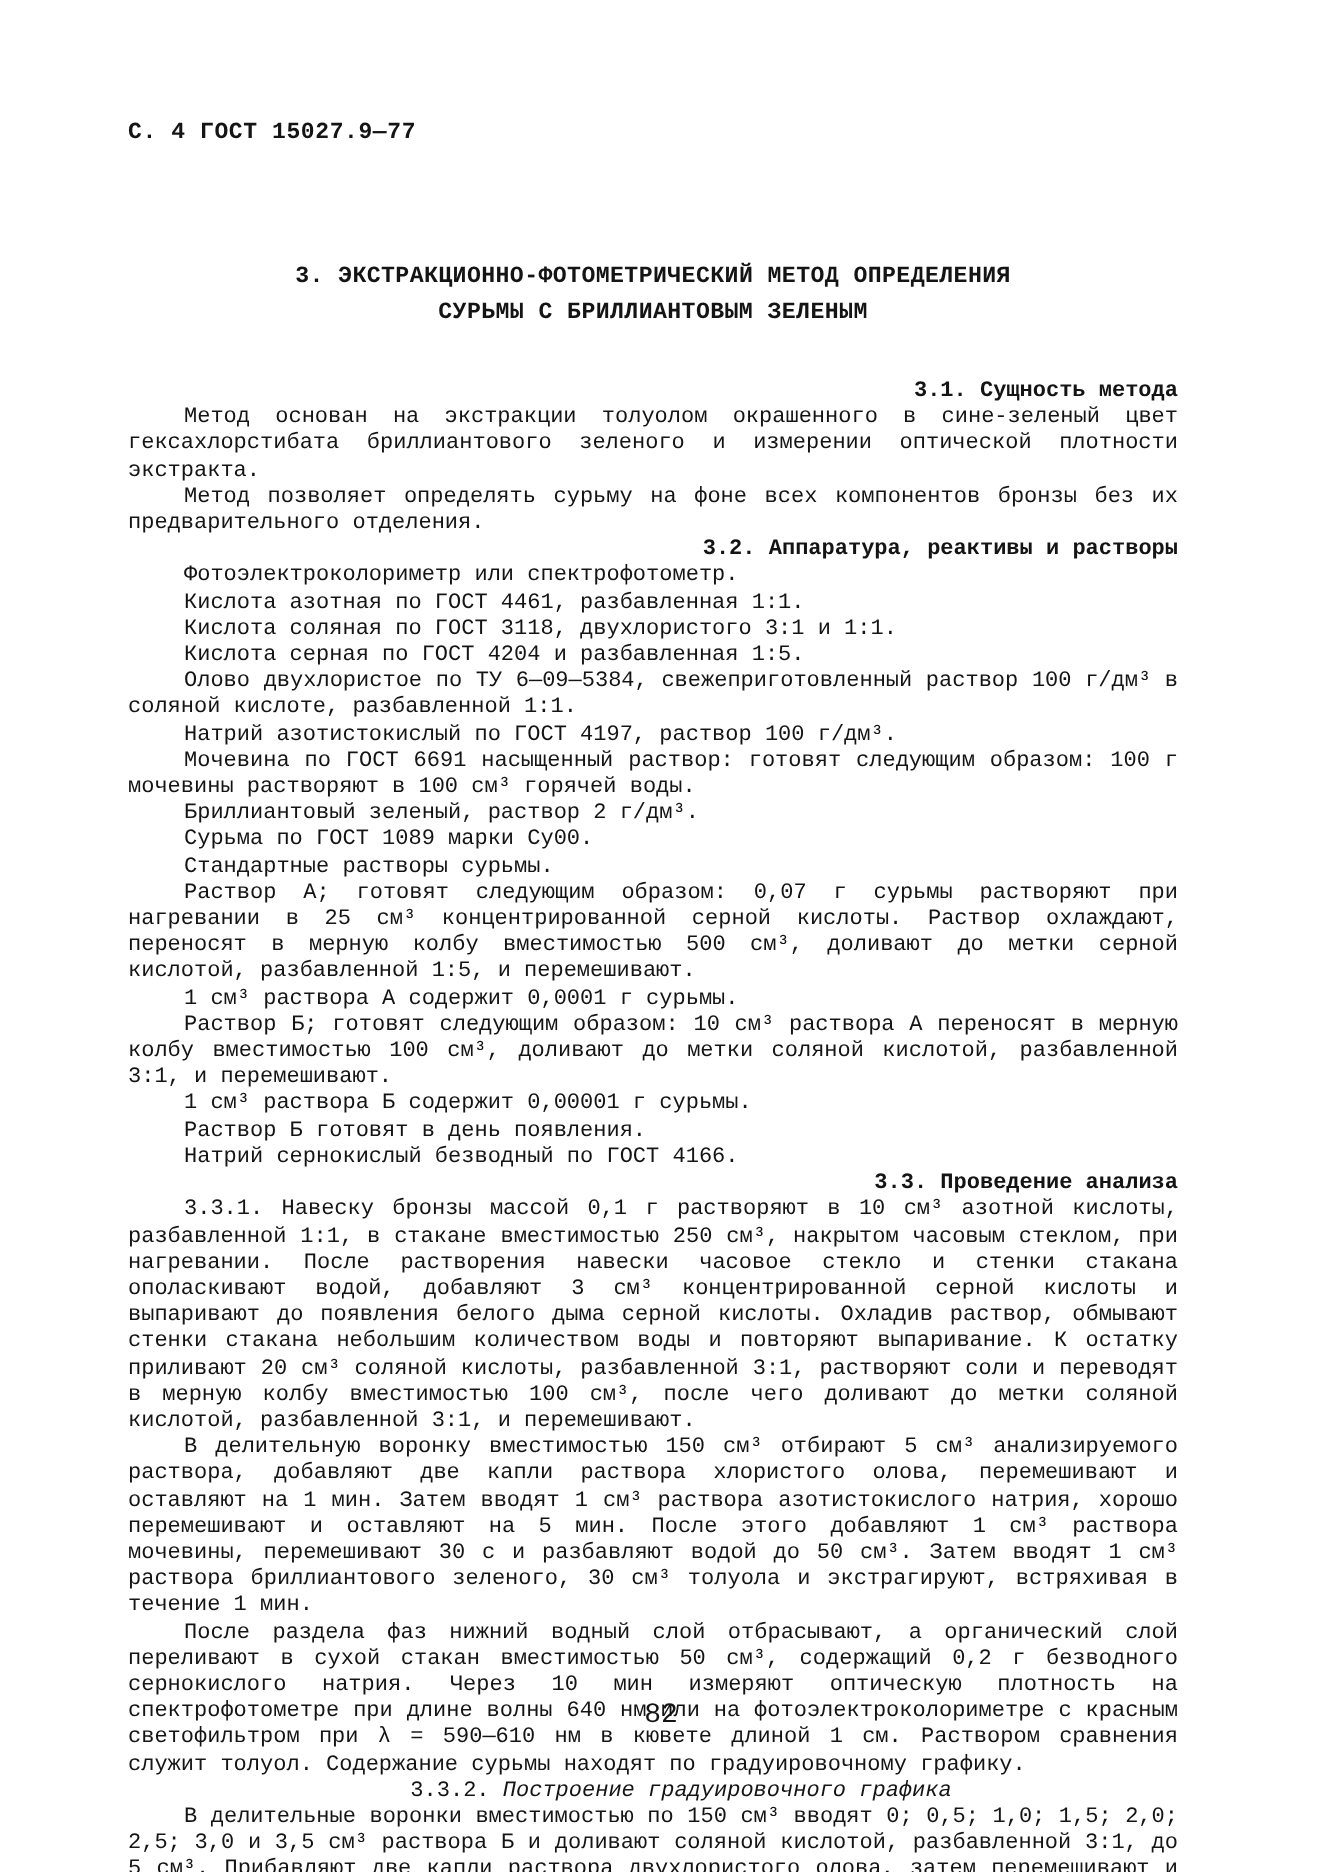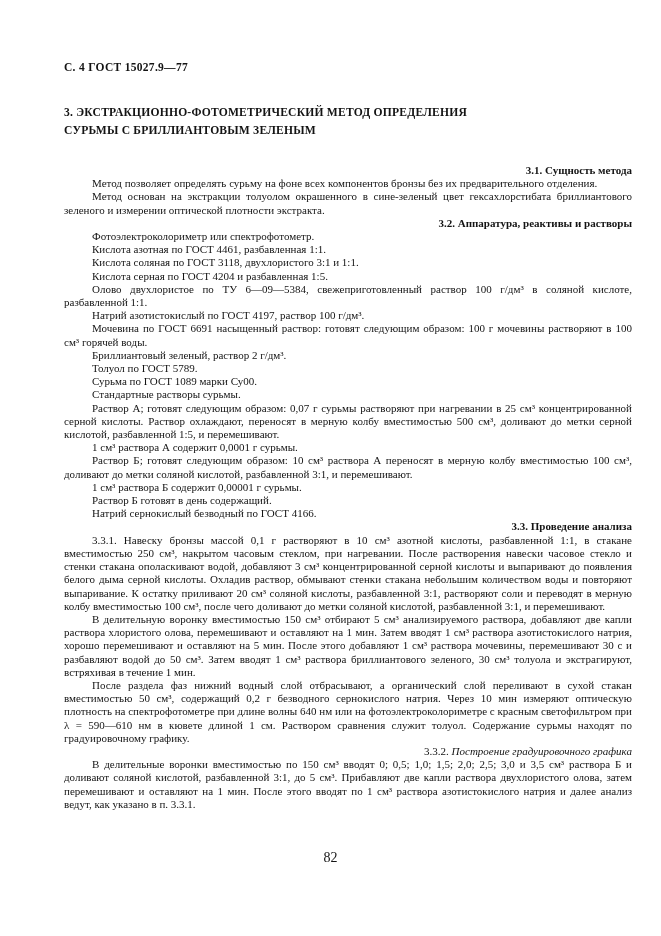--- a/index.html
+++ b/index.html
@@ -2,34 +2,35 @@
 <html lang="ru"><head>
 <meta charset="utf-8">
 <style>
   html, body { margin: 0; padding: 0; background: #ffffff; }
   .page {
     position: relative;
     width: 661px;
     height: 936px;
     background: #ffffff;
     color: #141414;
-    font-family: Liberation Serif, serif;
+    font-family: Liberation Mono, monospace;
     box-sizing: border-box;
-    padding: 60px 29px 0 64px;
+    padding: 60px 72px 0 64px;
     overflow: hidden;
   }
   .running-header {
     font-weight: bold;
     font-size: 11.5px;
     line-height: 14px;
     letter-spacing: 0.3px;
     white-space: nowrap;
   }
   .doc-title {
-    margin-top: 30px;
+    margin-top: 56px;
+    text-align: center;
     font-weight: bold;
     font-size: 11.6px;
     line-height: 18px;
     letter-spacing: 0.2px;
   }
   .doc-body {
     margin-top: 24px;
     font-size: 11px;
     line-height: 13.2px;
   }
@@ -40,21 +41,21 @@
   }
   .heading {
     margin: 0;
     text-indent: 28px;
     font-weight: bold;
     text-align: right;
   }
   .sub-heading {
     margin: 0;
     text-indent: 28px;
-    text-align: right;
+    text-align: center;
   }
   .sub-heading .it { font-style: italic; }
   .page-number {
     position: absolute;
     left: 0;
     right: 0;
     top: 850px;
     text-align: center;
     font-size: 14px;
   }
@@ -67,40 +68,39 @@
   <div class="running-header">С. 4 ГОСТ 15027.9—77</div>
 
   <div class="doc-title">
     <div>3. ЭКСТРАКЦИОННО-ФОТОМЕТРИЧЕСКИЙ МЕТОД ОПРЕДЕЛЕНИЯ</div>
     <div>СУРЬМЫ С БРИЛЛИАНТОВЫМ ЗЕЛЕНЫМ</div>
   </div>
 
   <div class="doc-body">
 
     <p class="heading">3.1. Сущность метода</p>
+    <p class="para">Метод основан на экстракции толуолом окрашенного в сине-зеленый цвет гексахлорстибата бриллиантового зеленого и измерении оптической плотности экстракта.</p>
     <p class="para">Метод позволяет определять сурьму на фоне всех компонентов бронзы без их предварительного отделения.</p>
-    <p class="para">Метод основан на экстракции толуолом окрашенного в сине-зеленый цвет гексахлорстибата бриллиантового зеленого и измерении оптической плотности экстракта.</p>
 
     <p class="heading">3.2. Аппаратура, реактивы и растворы</p>
     <p class="para">Фотоэлектроколориметр или спектрофотометр.</p>
     <p class="para">Кислота азотная по ГОСТ 4461, разбавленная 1:1.</p>
     <p class="para">Кислота соляная по ГОСТ 3118, двухлористого 3:1 и 1:1.</p>
     <p class="para">Кислота серная по ГОСТ 4204 и разбавленная 1:5.</p>
     <p class="para">Олово двухлористое по ТУ 6—09—5384, свежеприготовленный раствор 100 г/дм³ в соляной кислоте, разбавленной 1:1.</p>
     <p class="para">Натрий азотистокислый по ГОСТ 4197, раствор 100 г/дм³.</p>
     <p class="para">Мочевина по ГОСТ 6691 насыщенный раствор: готовят следующим образом: 100 г мочевины растворяют в 100 см³ горячей воды.</p>
     <p class="para">Бриллиантовый зеленый, раствор 2 г/дм³.</p>
-    <p class="para">Толуол по ГОСТ 5789.</p>
     <p class="para">Сурьма по ГОСТ 1089 марки Су00.</p>
     <p class="para">Стандартные растворы сурьмы.</p>
     <p class="para">Раствор А; готовят следующим образом: 0,07 г сурьмы растворяют при нагревании в 25 см³ концентрированной серной кислоты. Раствор охлаждают, переносят в мерную колбу вместимостью 500 см³, доливают до метки серной кислотой, разбавленной 1:5, и перемешивают.</p>
     <p class="para">1 см³ раствора А содержит 0,0001 г сурьмы.</p>
     <p class="para">Раствор Б; готовят следующим образом: 10 см³ раствора А переносят в мерную колбу вместимостью 100 см³, доливают до метки соляной кислотой, разбавленной 3:1, и перемешивают.</p>
     <p class="para">1 см³ раствора Б содержит 0,00001 г сурьмы.</p>
-    <p class="para">Раствор Б готовят в день содержащий.</p>
+    <p class="para">Раствор Б готовят в день появления.</p>
     <p class="para">Натрий сернокислый безводный по ГОСТ 4166.</p>
 
     <p class="heading">3.3. Проведение анализа</p>
     <p class="para">3.3.1. Навеску бронзы массой 0,1 г растворяют в 10 см³ азотной кислоты, разбавленной 1:1, в стакане вместимостью 250 см³, накрытом часовым стеклом, при нагревании. После растворения навески часовое стекло и стенки стакана ополаскивают водой, добавляют 3 см³ концентрированной серной кислоты и выпаривают до появления белого дыма серной кислоты. Охладив раствор, обмывают стенки стакана небольшим количеством воды и повторяют выпаривание. К остатку приливают 20 см³ соляной кислоты, разбавленной 3:1, растворяют соли и переводят в мерную колбу вместимостью 100 см³, после чего доливают до метки соляной кислотой, разбавленной 3:1, и перемешивают.</p>
     <p class="para">В делительную воронку вместимостью 150 см³ отбирают 5 см³ анализируемого раствора, добавляют две капли раствора хлористого олова, перемешивают и оставляют на 1 мин. Затем вводят 1 см³ раствора азотистокислого натрия, хорошо перемешивают и оставляют на 5 мин. После этого добавляют 1 см³ раствора мочевины, перемешивают 30 с и разбавляют водой до 50 см³. Затем вводят 1 см³ раствора бриллиантового зеленого, 30 см³ толуола и экстрагируют, встряхивая в течение 1 мин.</p>
     <p class="para">После раздела фаз нижний водный слой отбрасывают, а органический слой переливают в сухой стакан вместимостью 50 см³, содержащий 0,2 г безводного сернокислого натрия. Через 10 мин измеряют оптическую плотность на спектрофотометре при длине волны 640 нм или на фотоэлектроколориметре с красным светофильтром при λ = 590—610 нм в кювете длиной 1 см. Раствором сравнения служит толуол. Содержание сурьмы находят по градуировочному графику.</p>
     <p class="sub-heading"><span>3.3.2. </span><span class="it">Построение градуировочного графика</span></p>
     <p class="para">В делительные воронки вместимостью по 150 см³ вводят 0; 0,5; 1,0; 1,5; 2,0; 2,5; 3,0 и 3,5 см³ раствора Б и доливают соляной кислотой, разбавленной 3:1, до 5 см³. Прибавляют две капли раствора двухлористого олова, затем перемешивают и оставляют на 1 мин. После этого вводят по 1 см³ раствора азотистокислого натрия и далее анализ ведут, как указано в п. 3.3.1.</p>
 
   </div>

